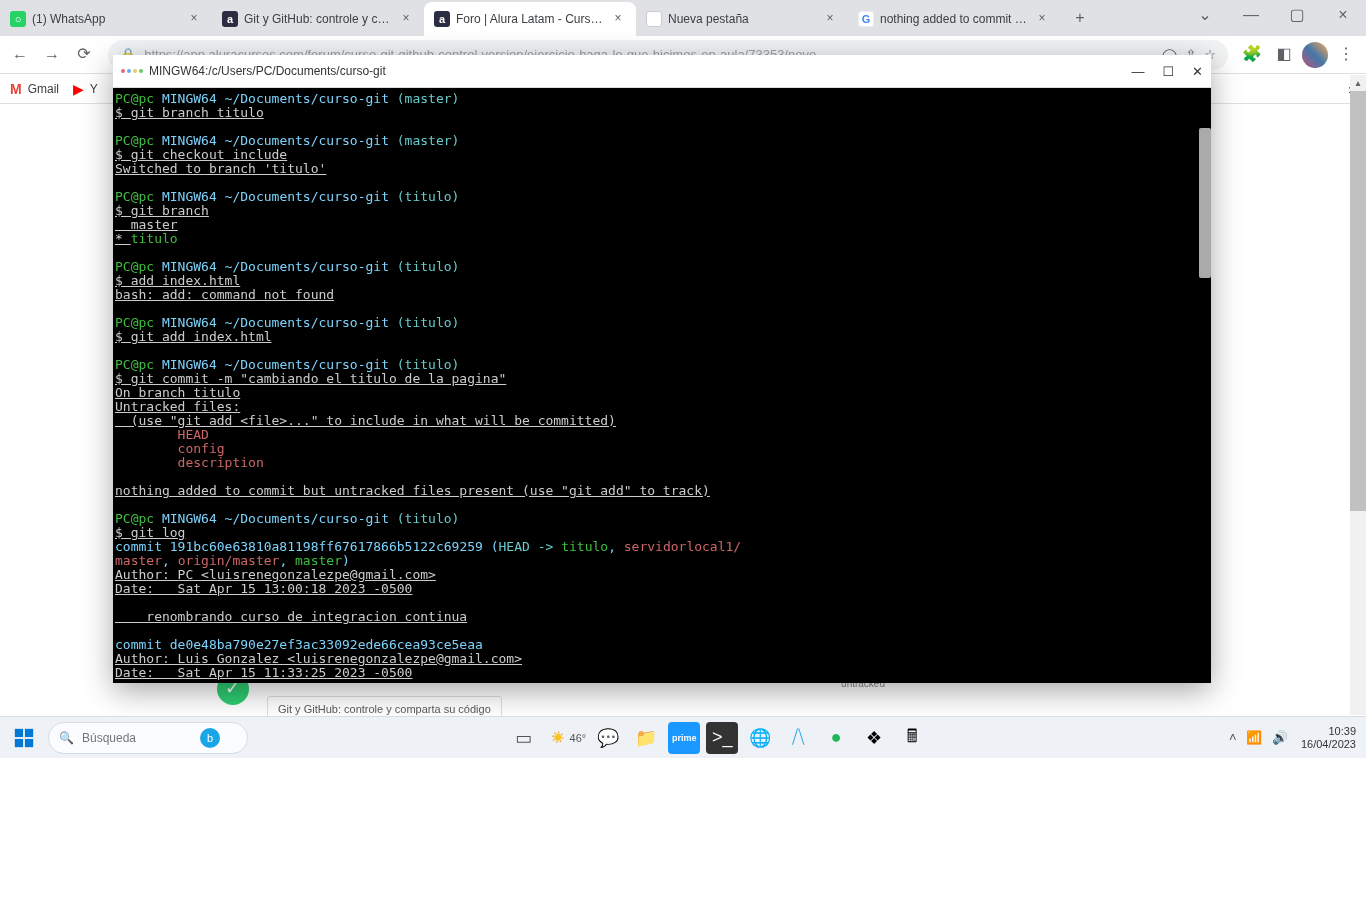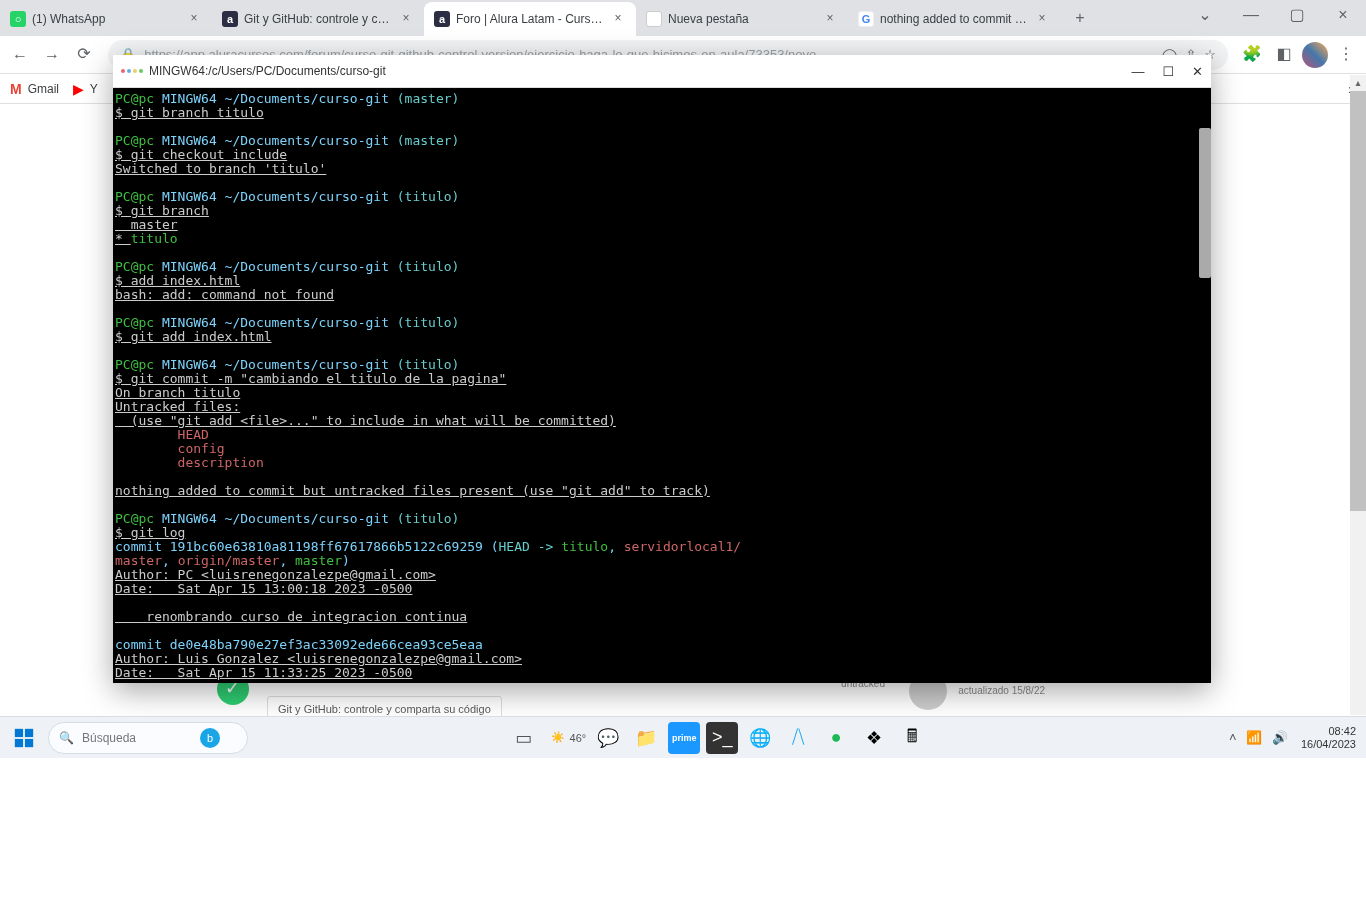--- a/index.html
+++ b/index.html
@@ -130,24 +130,20 @@
 </div>
 
 <div class="page-scroll">
   <div class="arrow">▴</div>
   <div class="thumb"></div>
 </div>
 
 <div class="pagepeek">
   <span class="check"></span>
   <div class="resp">untracked</div>
-  <div class="meta-right">
-    <span class="av"></span>
-    <span>actualizado 15/8/22</span>
-  </div>
   <div style="margin-left:72px; margin-top:26px;">
     <span class="badge">Git y GitHub: controle y comparta su código</span>
   </div>
 </div>
 
 <div class="term-window">
   <div class="term-title">
     <div class="dots">
         <span class="d1"></span>
         <span class="d2"></span>
@@ -240,19 +236,19 @@
     <div class="ticon">❖</div>
     <div class="ticon">🖩</div>
   </div>
   <div class="taskbar-right">
     <div class="tray-icons">
       <span>˄</span>
       <span>📶</span>
       <span>🔊</span>
     </div>
     <div class="clock">
-      <div>08:42</div>
+      <div>10:39</div>
       <div>16/04/2023</div>
     </div>
   </div>
 </div>
 
 <div class="whitearea"></div>
 
 </body></html>

